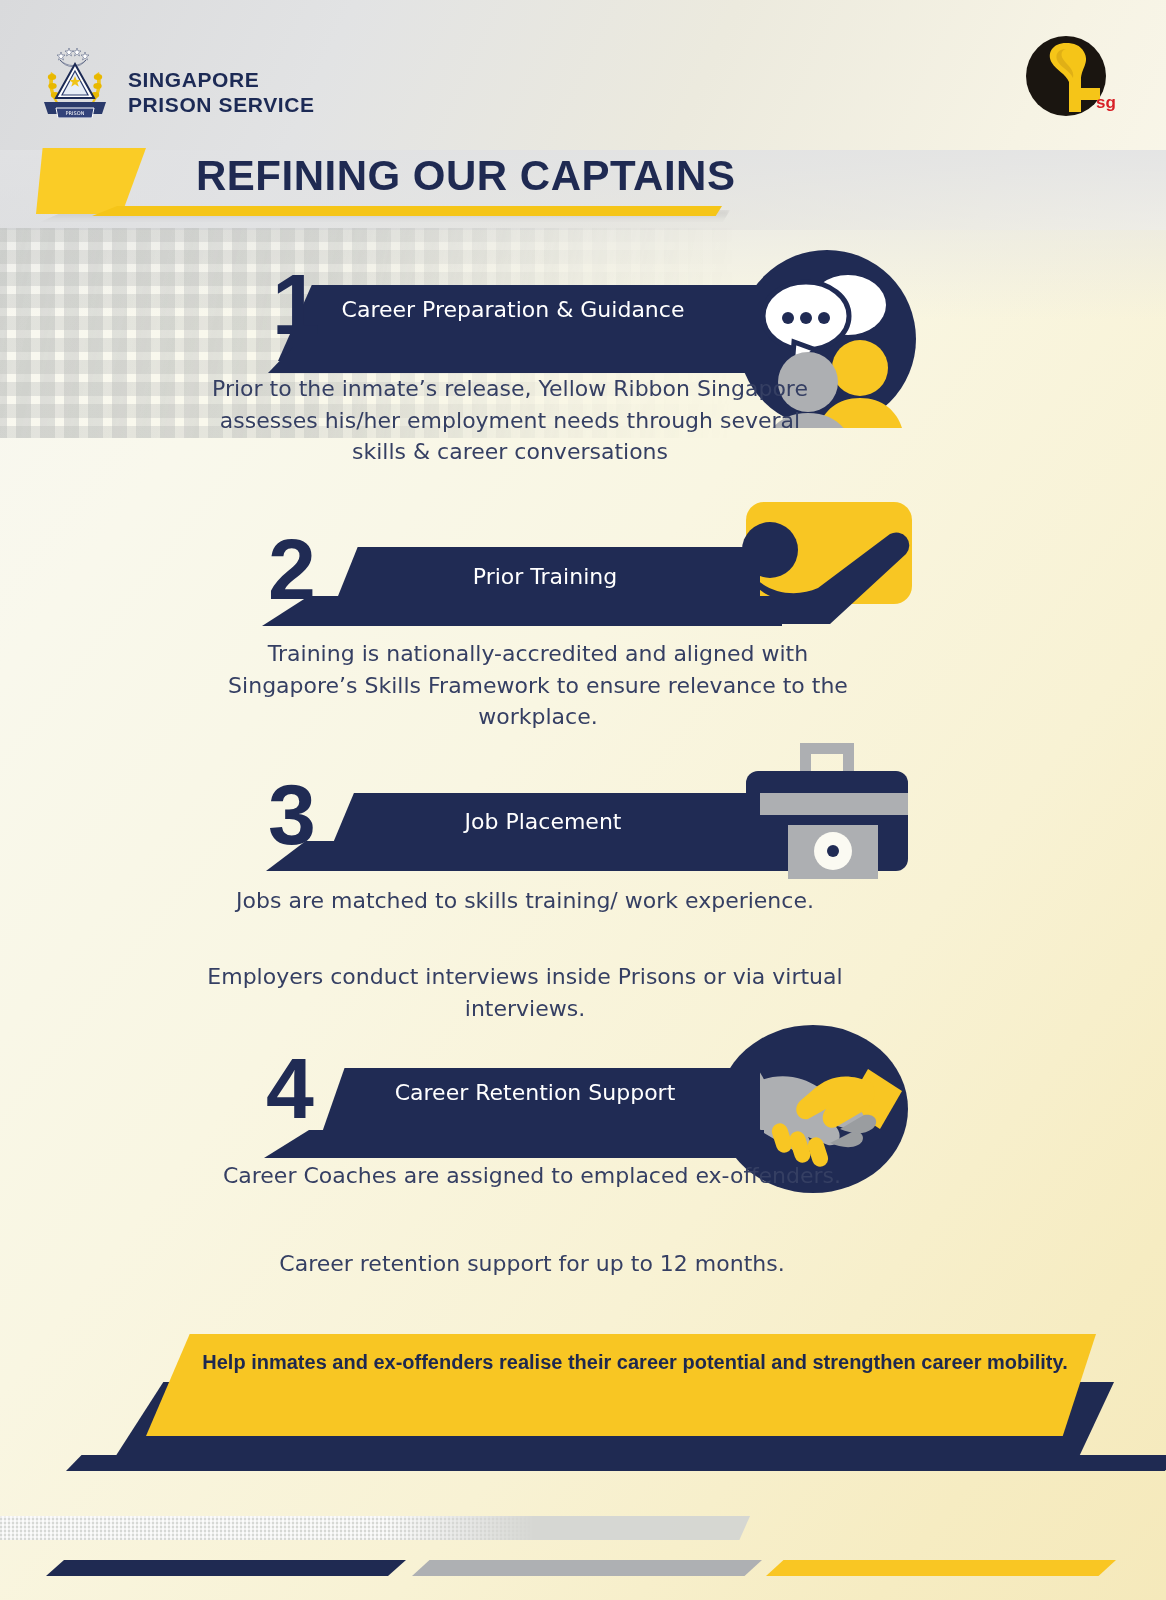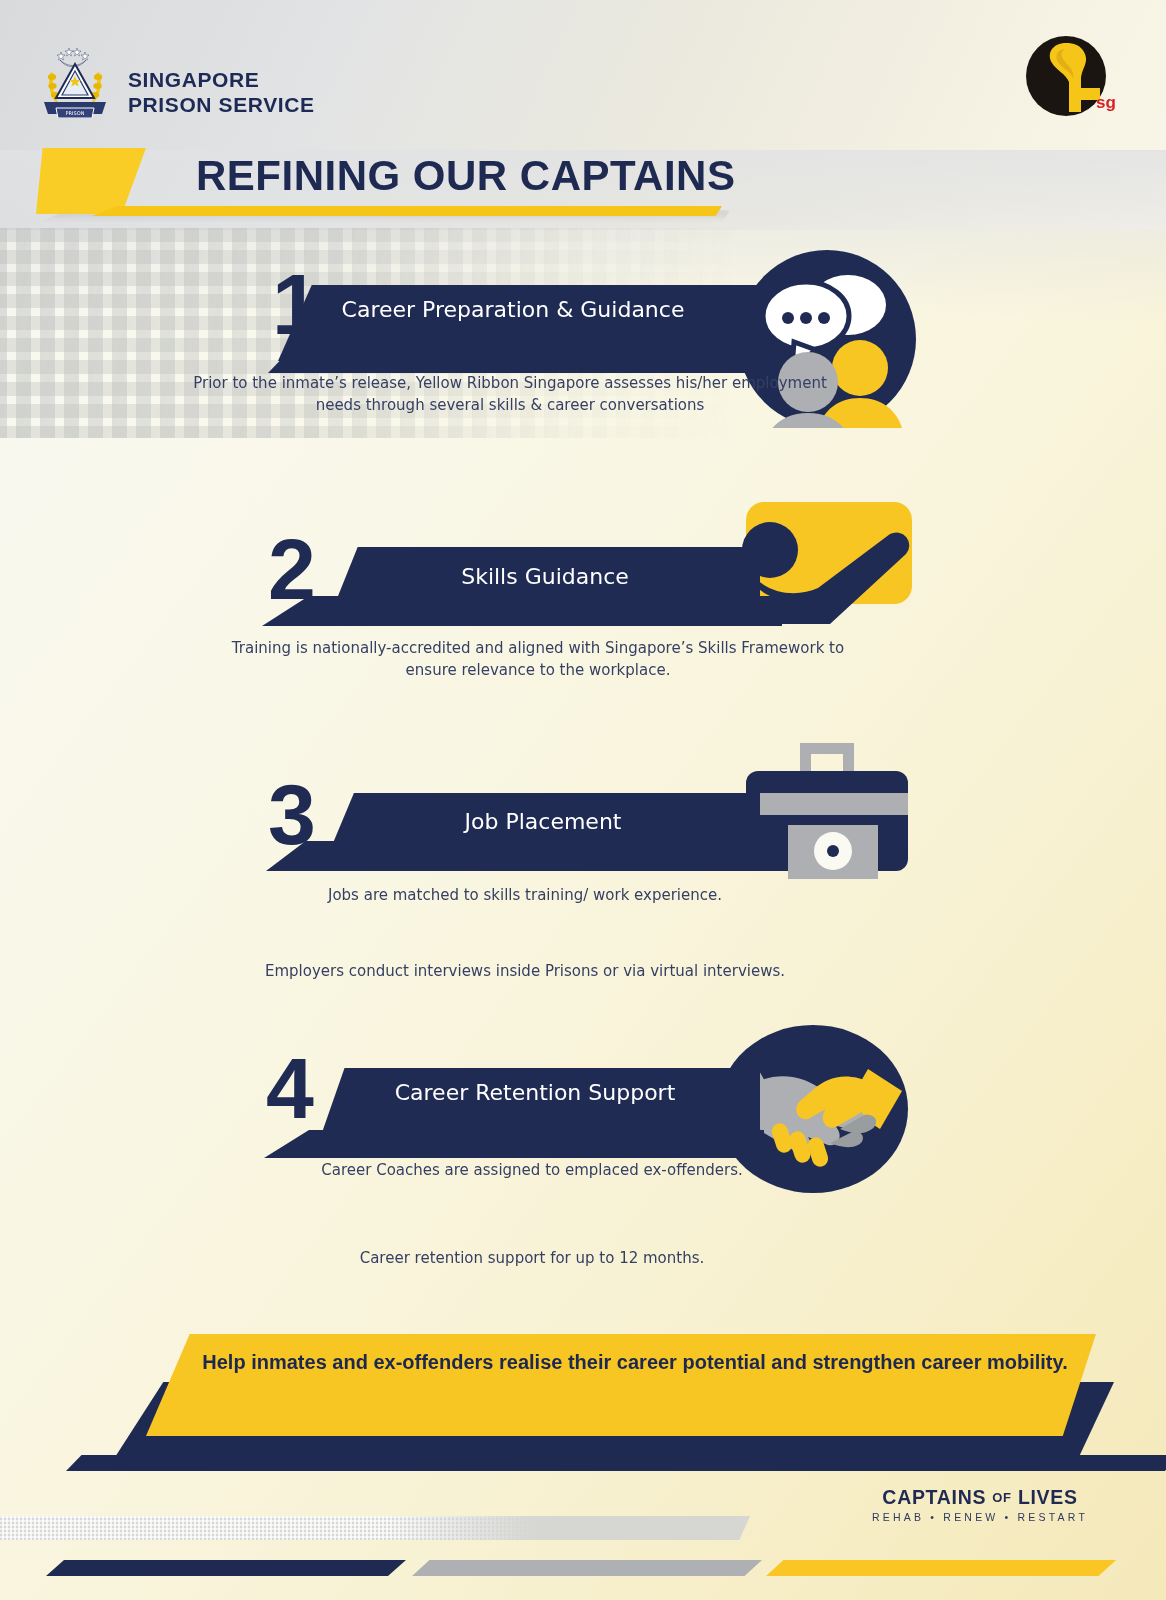--- a/index.html
+++ b/index.html
@@ -141,21 +141,21 @@
     font-weight: 400;
     line-height: 1.32;
     text-align: center;
     width: 430px;
   }
 
   .body-text {
     position: absolute;
     color: #353f63;
     font-family: "DejaVu Sans", sans-serif;
-    font-size: 15px;
+    font-size: 22px;
     line-height: 1.44;
     text-align: center;
     width: 640px;
   }
 
   
   .cta-shadow {
     position: absolute; left: 108px; top: 1382px;
     width: 1006px; height: 86px;
     background: #1f2a52;
@@ -330,21 +330,21 @@
         <rect x="6" y="0" width="166" height="102" rx="18" fill="#f8c623"></rect>
         <circle cx="30" cy="48" r="28" fill="#202b54"></circle>
         <path d="M10,70 C26,92 56,96 78,86 L150,32 a13,13 0 0 1 16,20 L90,122 L38,122 L38,96 C24,94 14,84 8,74 Z" fill="#202b54"></path>
       </svg>
     </div>
 
     <div class="ribbon-wrap">
       <div class="ribbon" style="left:332px;top:47px;width:428px;height:64px;clip-path:polygon(6% 0,100% 0,100% 100%,0 100%);"></div>
       <div class="ribbon-tail" style="left:262px;top:96px;width:520px;height:30px;clip-path:polygon(9% 0,100% 0,100% 100%,0 100%);"></div>
       <div class="num" style="left:268px;top:26px;">2</div>
-      <div class="ribbon-label" style="left:330px;top:62px;">Skills Guidance</div>
+      <div class="ribbon-label" style="left:330px;top:62px;">Prior Training</div>
     </div>
 
     <div class="body-text" style="left:218px;top:138px;">Training is nationally-accredited and aligned with Singapore’s Skills Framework to ensure relevance to the workplace.</div>
   </div>
 
   <div class="step" style="top:755px;">
     <div style="position:absolute;left:738px;top:-16px;width:178px;height:148px;">
       <svg viewBox="0 0 178 148" width="178" height="148">
         <rect x="62" y="4" width="54" height="11" rx="5" fill="#adafb2"></rect>
         <rect x="62" y="4" width="11" height="34" fill="#adafb2"></rect>
@@ -404,22 +404,14 @@
   <div class="cta-shadow"></div>
   <div class="cta"></div>
   <div class="cta-text">Help inmates and ex-offenders realise their career potential and strengthen career mobility.</div>
 
   <div class="f-navy-top"></div>
   <div class="f-dotbar"></div>
   <div class="f-navy"></div>
   <div class="f-grey"></div>
   <div class="f-yellow"></div>
 
-  <div class="footer-logo">
-    <div class="fl-main">
-      <span>CAPTAINS</span>
-      <span class="small">OF</span>
-      <span>LIVES</span>
-    </div>
-    <div class="fl-sub">REHAB  •  RENEW  •  RESTART</div>
-  </div>
 
 </div>
 
 </body></html>

